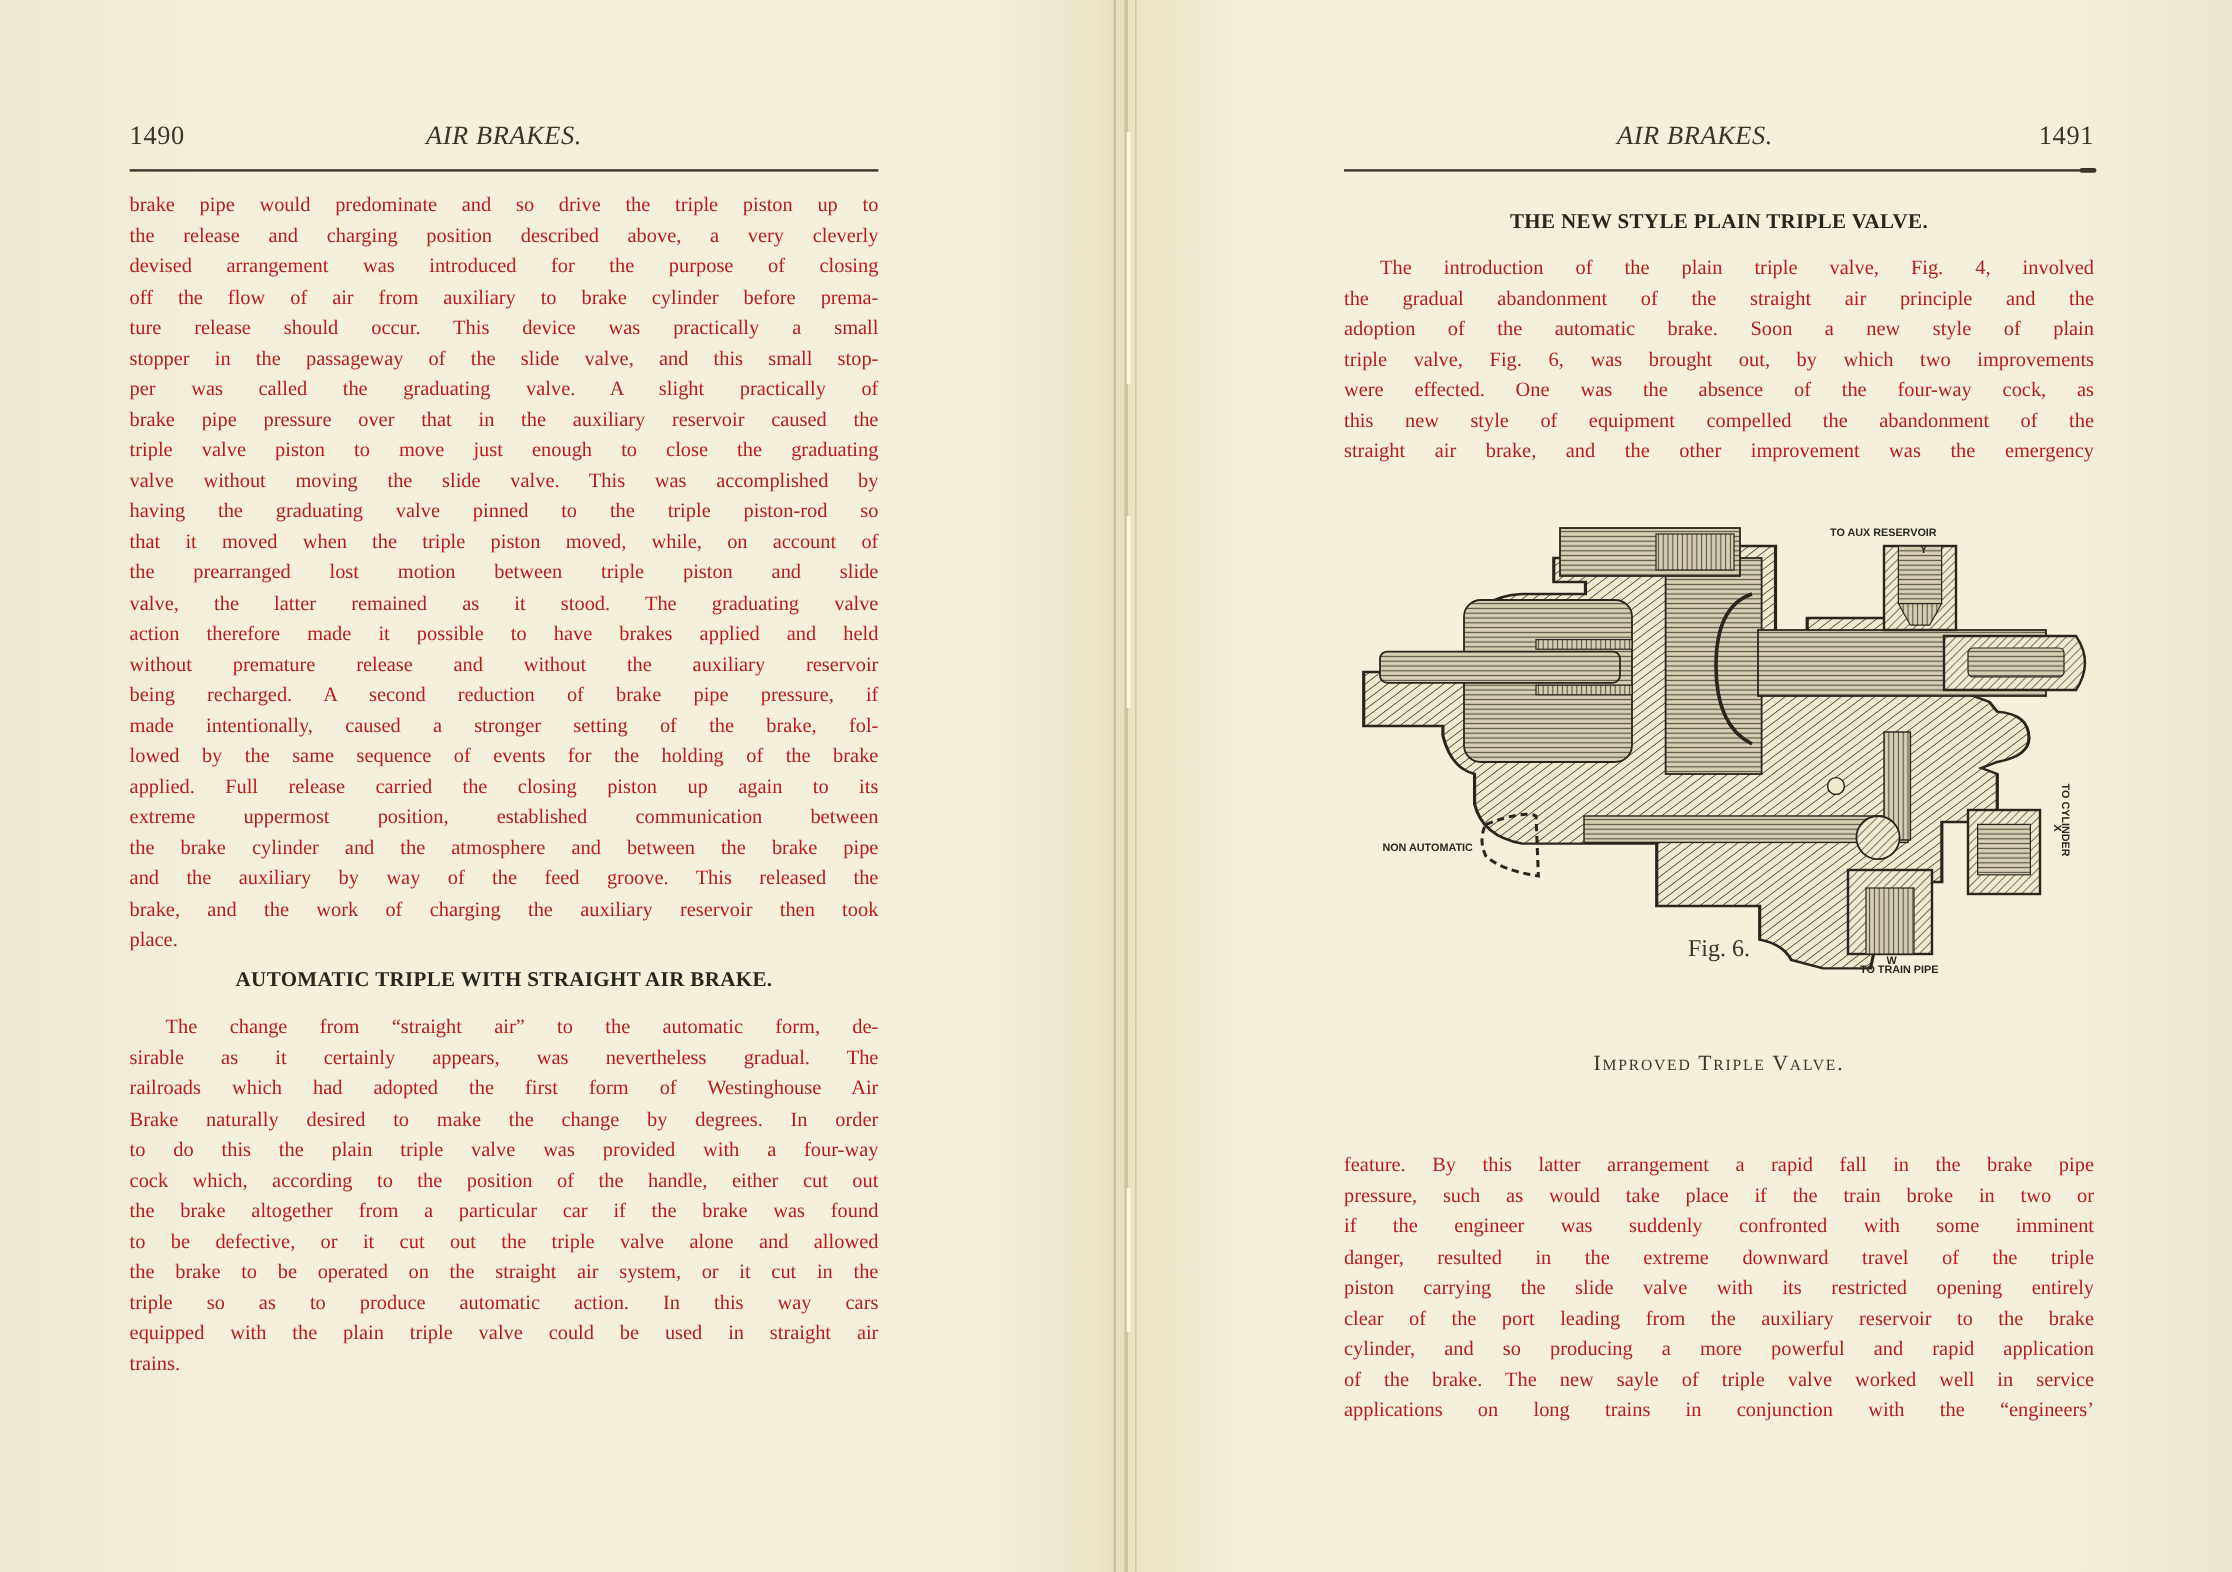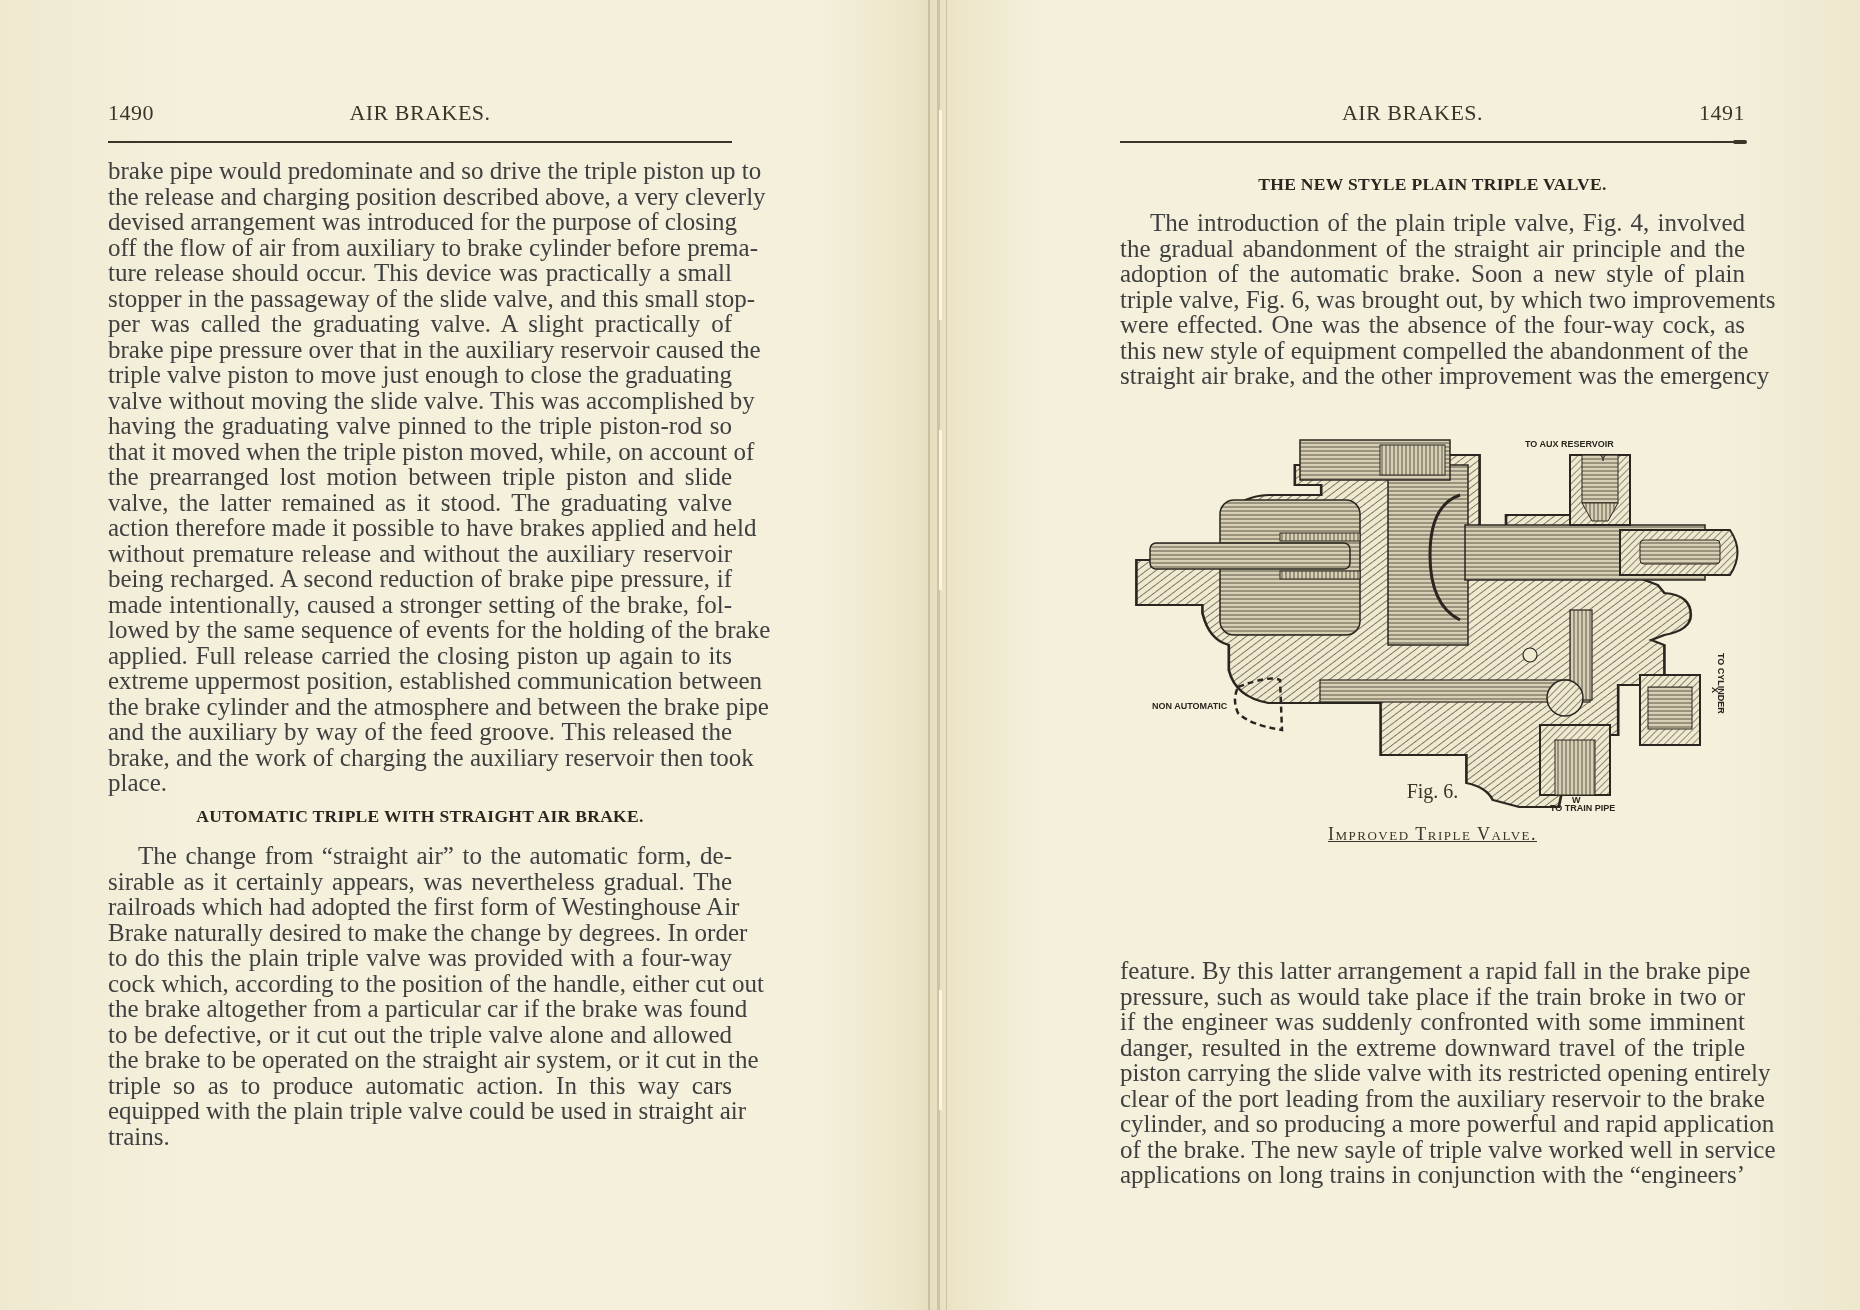--- a/index.html
+++ b/index.html
@@ -19,25 +19,25 @@
   .spine .hl { position:absolute; left:15px; width:3px; background:#faf5e0; }
 
   .page { position:absolute; top:0; height:1254px; }
   .page.left { left:108px; width:624px; }
   .page.right { left:1120px; width:625px; }
 
   .running-head { position:absolute; top:100px; left:0; right:0; height:30px; font-size:22px; letter-spacing:0.5px; color:#3a352b; }
   .running-head .pg { position:absolute; top:0; }
   .left .running-head .pg { left:0; }
   .right .running-head .pg { right:0; }
-  .running-head .title { position:absolute; top:0; left:0; right:0; text-align:center; }
+  .running-head .title { position:absolute; top:0; left:0; right:0; text-align:center;font-style:italic; }
   .rule { position:absolute; top:141px; left:0; right:0; height:2px; background:#3a352b; }
   .right .rule::after { content:""; position:absolute; right:-2px; top:-1px; width:14px; height:4px; border-radius:2px; background:#3a352b; }
 
-  .body-text { position:absolute; left:0; right:0; font-size:25px; line-height:25.5px; text-align:justify; text-align-last:justify; color:#404040; }
+  .body-text { position:absolute; left:0; right:0; font-size:17px; line-height:25.5px; text-align:justify; text-align-last:justify; color:#b91c1c; }
   .body-text .ln { display:block; white-space:nowrap; text-align:justify; text-align-last:justify; }
   .body-text .ln.last { text-align-last:left; }
   .body-text .ln.indent { padding-left:30px; }
 
   .section-head { position:absolute; left:0; right:0; text-align:center; font-weight:bold; font-size:17.5px; letter-spacing:0.3px; color:#2a261f; }
 
   .figure { position:absolute; left:0; top:425px; width:625px; height:390px; }
   .figure svg { width:100%; height:100%; }
   .fig-label { position:absolute; left:0; right:0; text-align:center; font-size:20px; color:#3a352b; }
   .fig-caption { position:absolute; left:0; right:0; text-align:center; font-size:18px; letter-spacing:1.5px; font-variant:small-caps; color:#3a352b; }
@@ -185,21 +185,21 @@
       <text class="diagram-label" x="32" y="284">NON AUTOMATIC</text>
       <text class="diagram-label" x="430" y="386">TO TRAIN PIPE</text>
       <text class="diagram-label" transform="translate(598,228) rotate(90)">TO CYLINDER</text>
       <text class="diagram-label" x="480" y="36">Y</text>
       <text class="diagram-label" transform="translate(592,262) rotate(90)">X</text>
       <text class="diagram-label" x="452" y="378">W</text>
     </svg>
   </div>
 
   <div class="fig-label" style="top:780px;">Fig. 6.</div>
-  <div class="fig-caption" style="top:824px;text-decoration:underline;">Improved Triple Valve.</div>
+  <div class="fig-caption" style="top:876px;">Improved Triple Valve.</div>
 
   <div class="body-text" style="top:925px;margin-top:33px;">
     <span class="ln">feature.  By this latter arrangement a rapid fall in the brake pipe</span>
     <span class="ln">pressure, such as would take place if the train broke in two or</span>
     <span class="ln">if the engineer was suddenly confronted with some imminent</span>
     <span class="ln">danger, resulted in the extreme downward travel of the triple</span>
     <span class="ln">piston carrying the slide valve with its restricted opening entirely</span>
     <span class="ln">clear of the port leading from the auxiliary reservoir to the brake</span>
     <span class="ln">cylinder, and so producing a more powerful and rapid application</span>
     <span class="ln">of the brake.  The new sayle of triple valve worked well in service</span>

